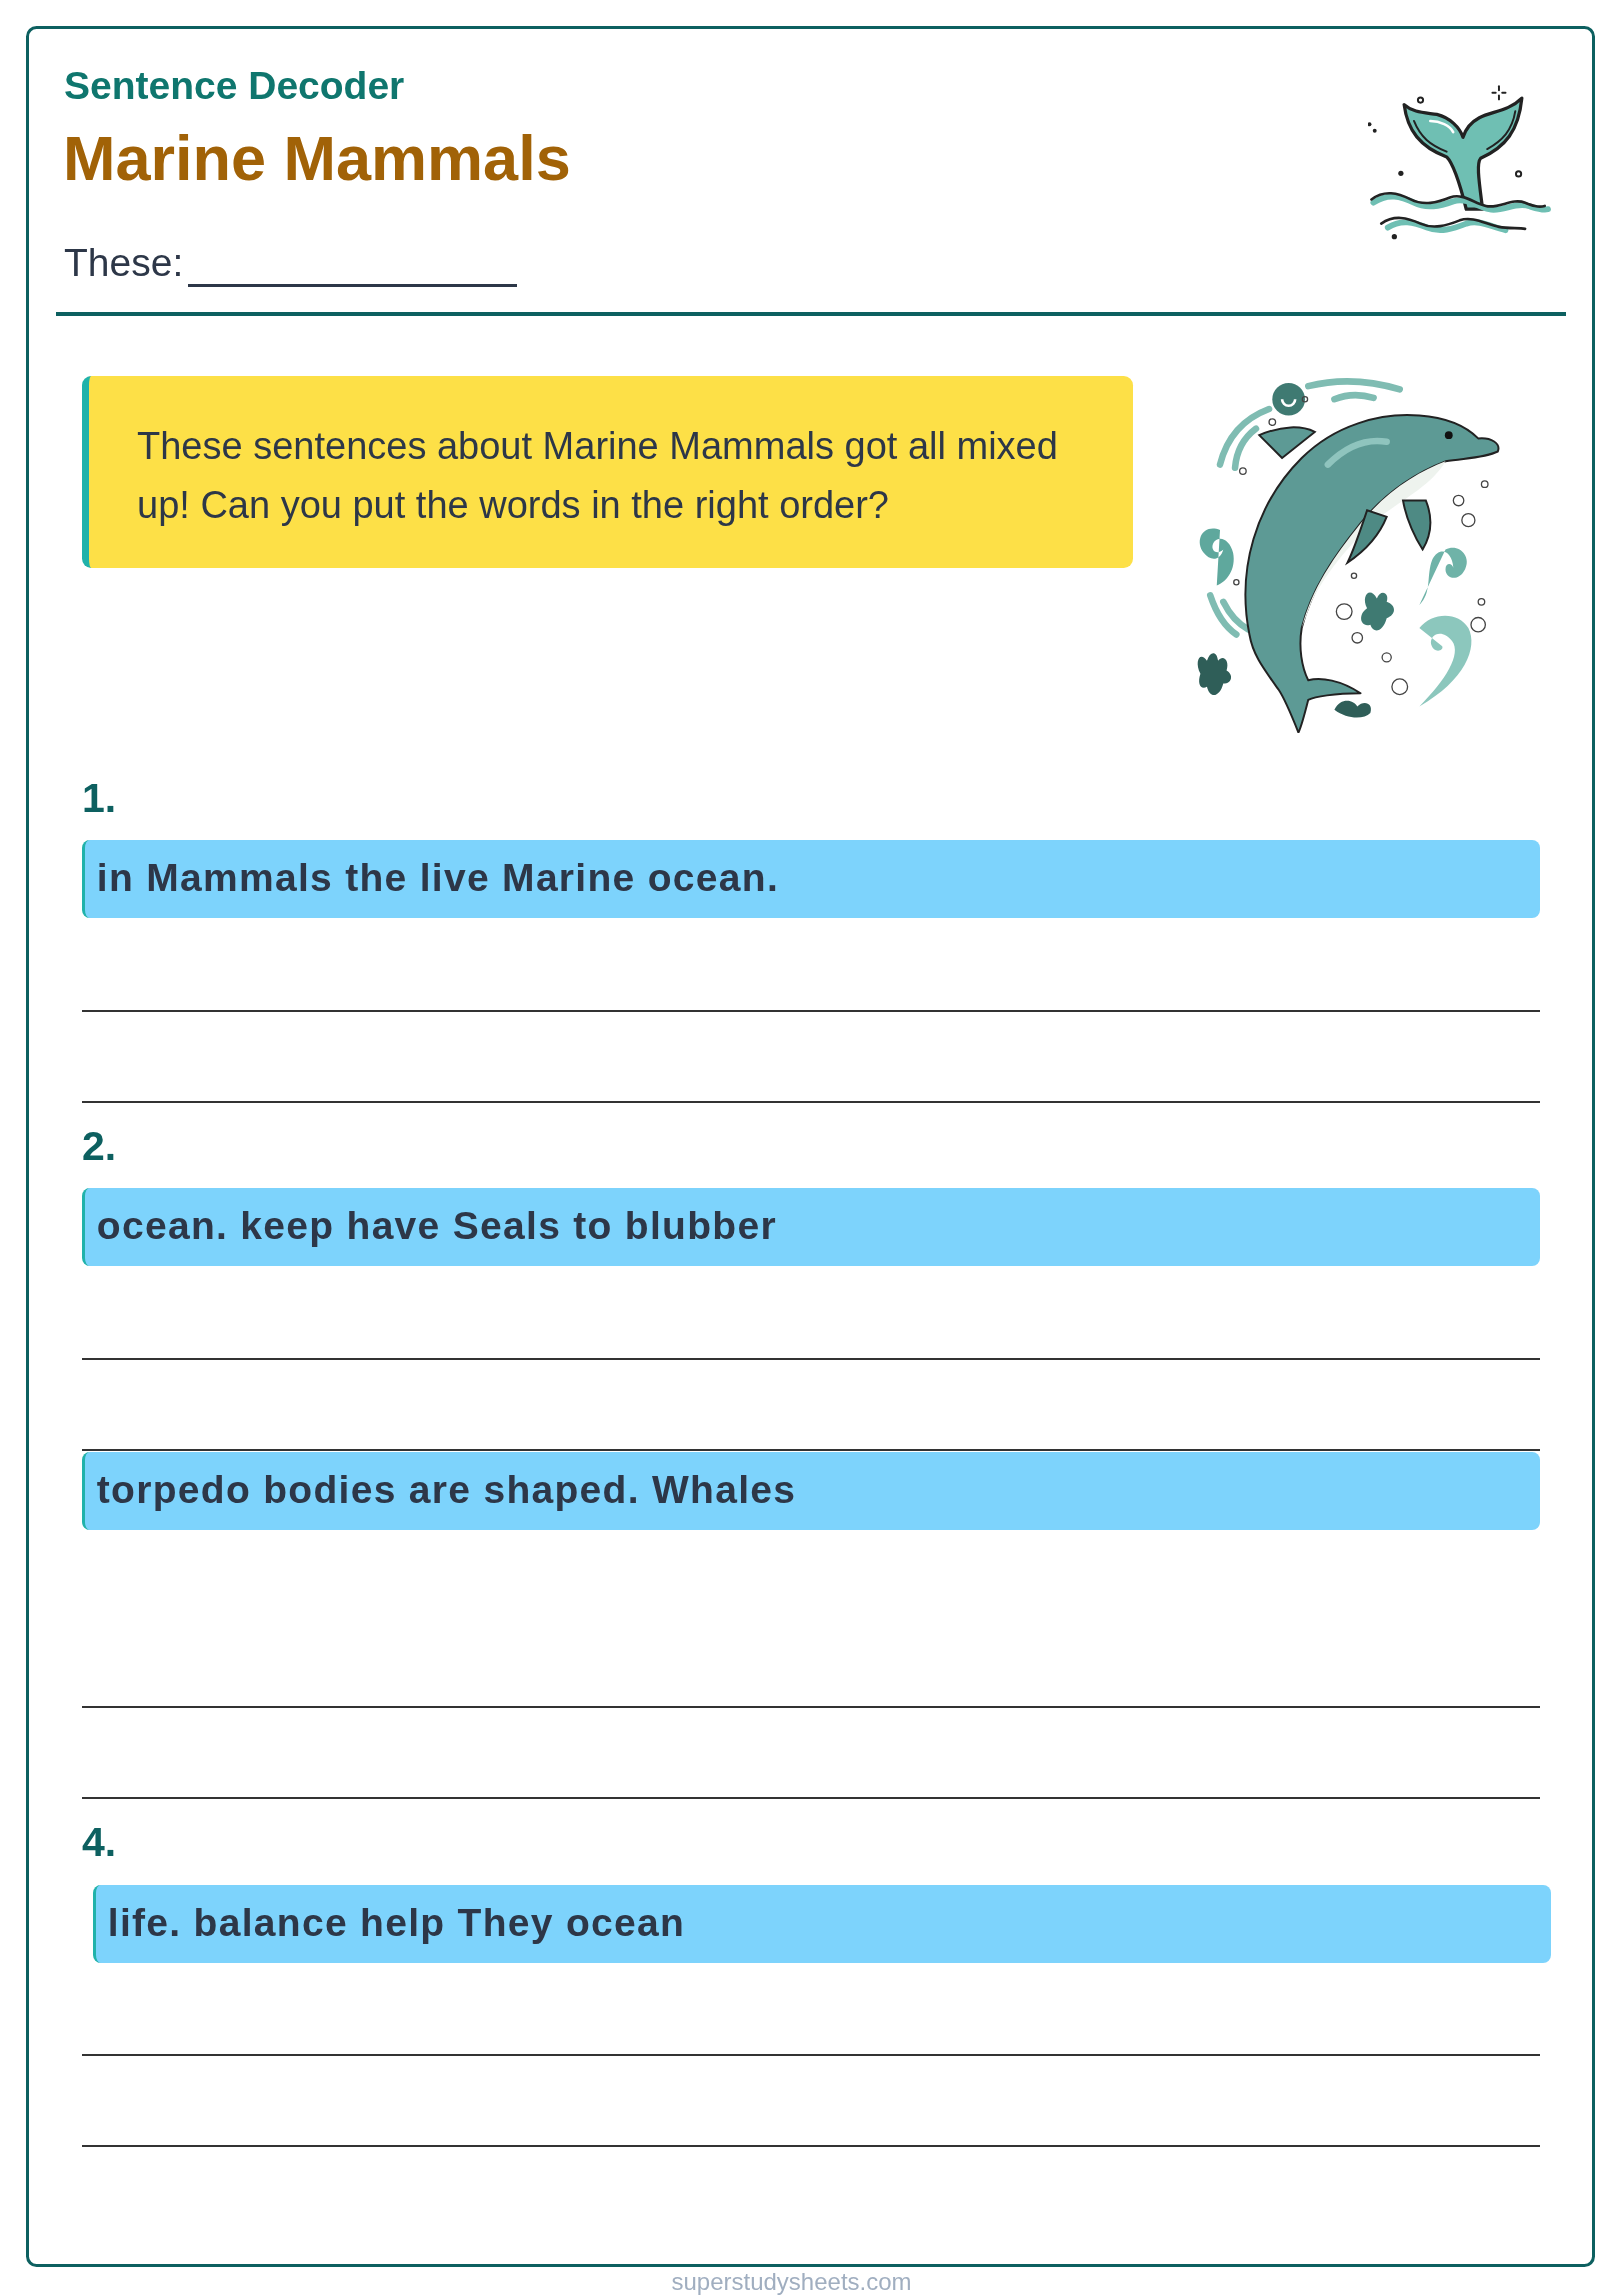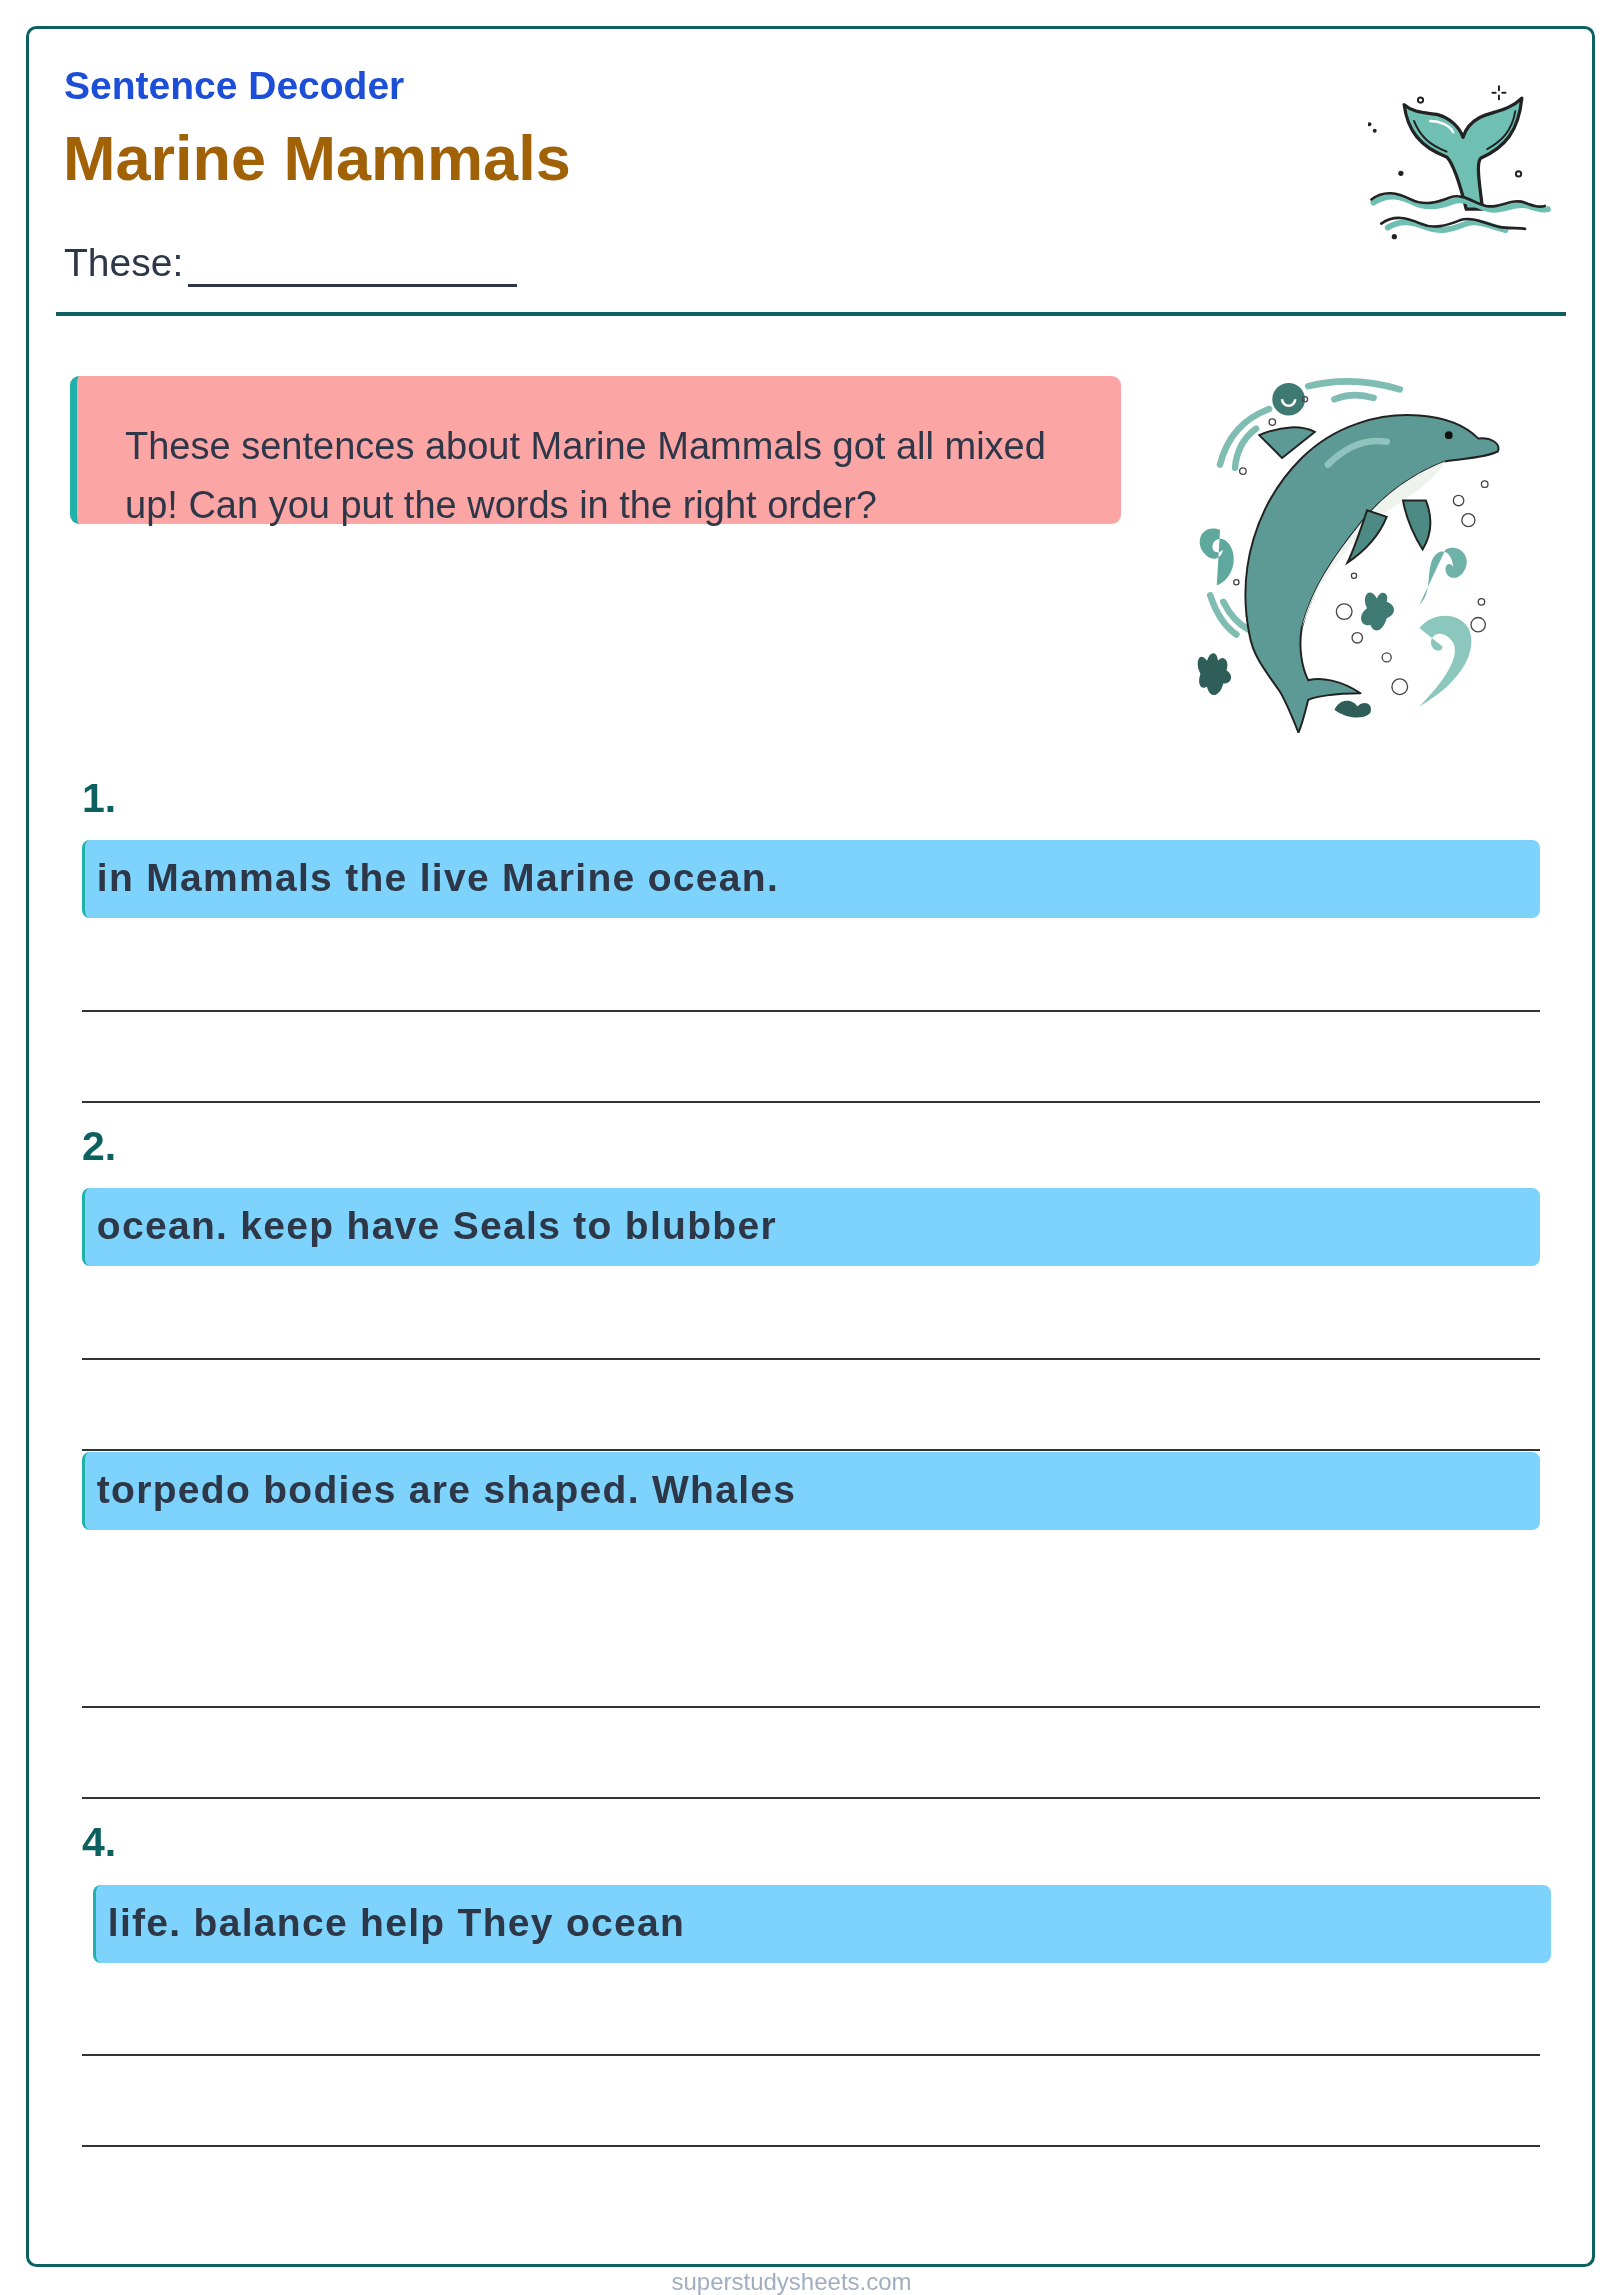--- a/index.html
+++ b/index.html
@@ -10,21 +10,21 @@
       color: #2d3748;
     }
     .frame {
       position: absolute; left: 26px; top: 26px;
       width: 1563px; height: 2235px;
       border: 3.9px solid #0d6060; border-radius: 10.5px;
       box-sizing: content-box;
     }
     .subtitle {
       position: absolute; left: 64px; top: 62px;
-      font-size: 39px; font-weight: bold; color: #1d4ed8; line-height: 47px;
+      font-size: 39px; font-weight: bold; color: #0f766e; line-height: 47px;
       white-space: nowrap;
     }
     .title {
       position: absolute; left: 63px; top: 122px;
       font-size: 63px; font-weight: bold; color: #a16207; line-height: 72px;
       white-space: nowrap;
     }
     .name-row {
       position: absolute; left: 64px; top: 239px;
       font-size: 39px; line-height: 47px; color: #2d3748; white-space: nowrap;
@@ -32,22 +32,22 @@
     .name-line {
       position: absolute; left: 188px; top: 284px; width: 329px; height: 3.3px;
       background: #2d3748;
     }
     .divider {
       position: absolute; left: 56px; top: 312px; width: 1510px; height: 3.9px;
       background: #0d6060;
     }
     .whale-icon { position: absolute; left: 1368px; top: 85px; width: 190px; height: 170px; }
     .intro {
-      position: absolute; left: 70px; top: 376px; width: 1051px; height: 148px;
-      background: #fca5a5; border-radius: 9.2px; box-sizing: border-box;
+      position: absolute; left: 82px; top: 376px; width: 1051px; height: 192px;
+      background: #fde047; border-radius: 9.2px; box-sizing: border-box;
       border-left: 7.9px solid #20b2aa;
     }
     .intro-text {
       position: absolute; left: 48px; top: 41px; width: 982px;
       font-size: 38px; line-height: 59px; color: #2d3748;
     }
     .dolphin-icon { position: absolute; left: 1171px; top: 353px; width: 366px; height: 380px; }
     .q-num {
       position: absolute; left: 82px;
       font-size: 41px; font-weight: bold; color: #0d6060; line-height: 46px;

